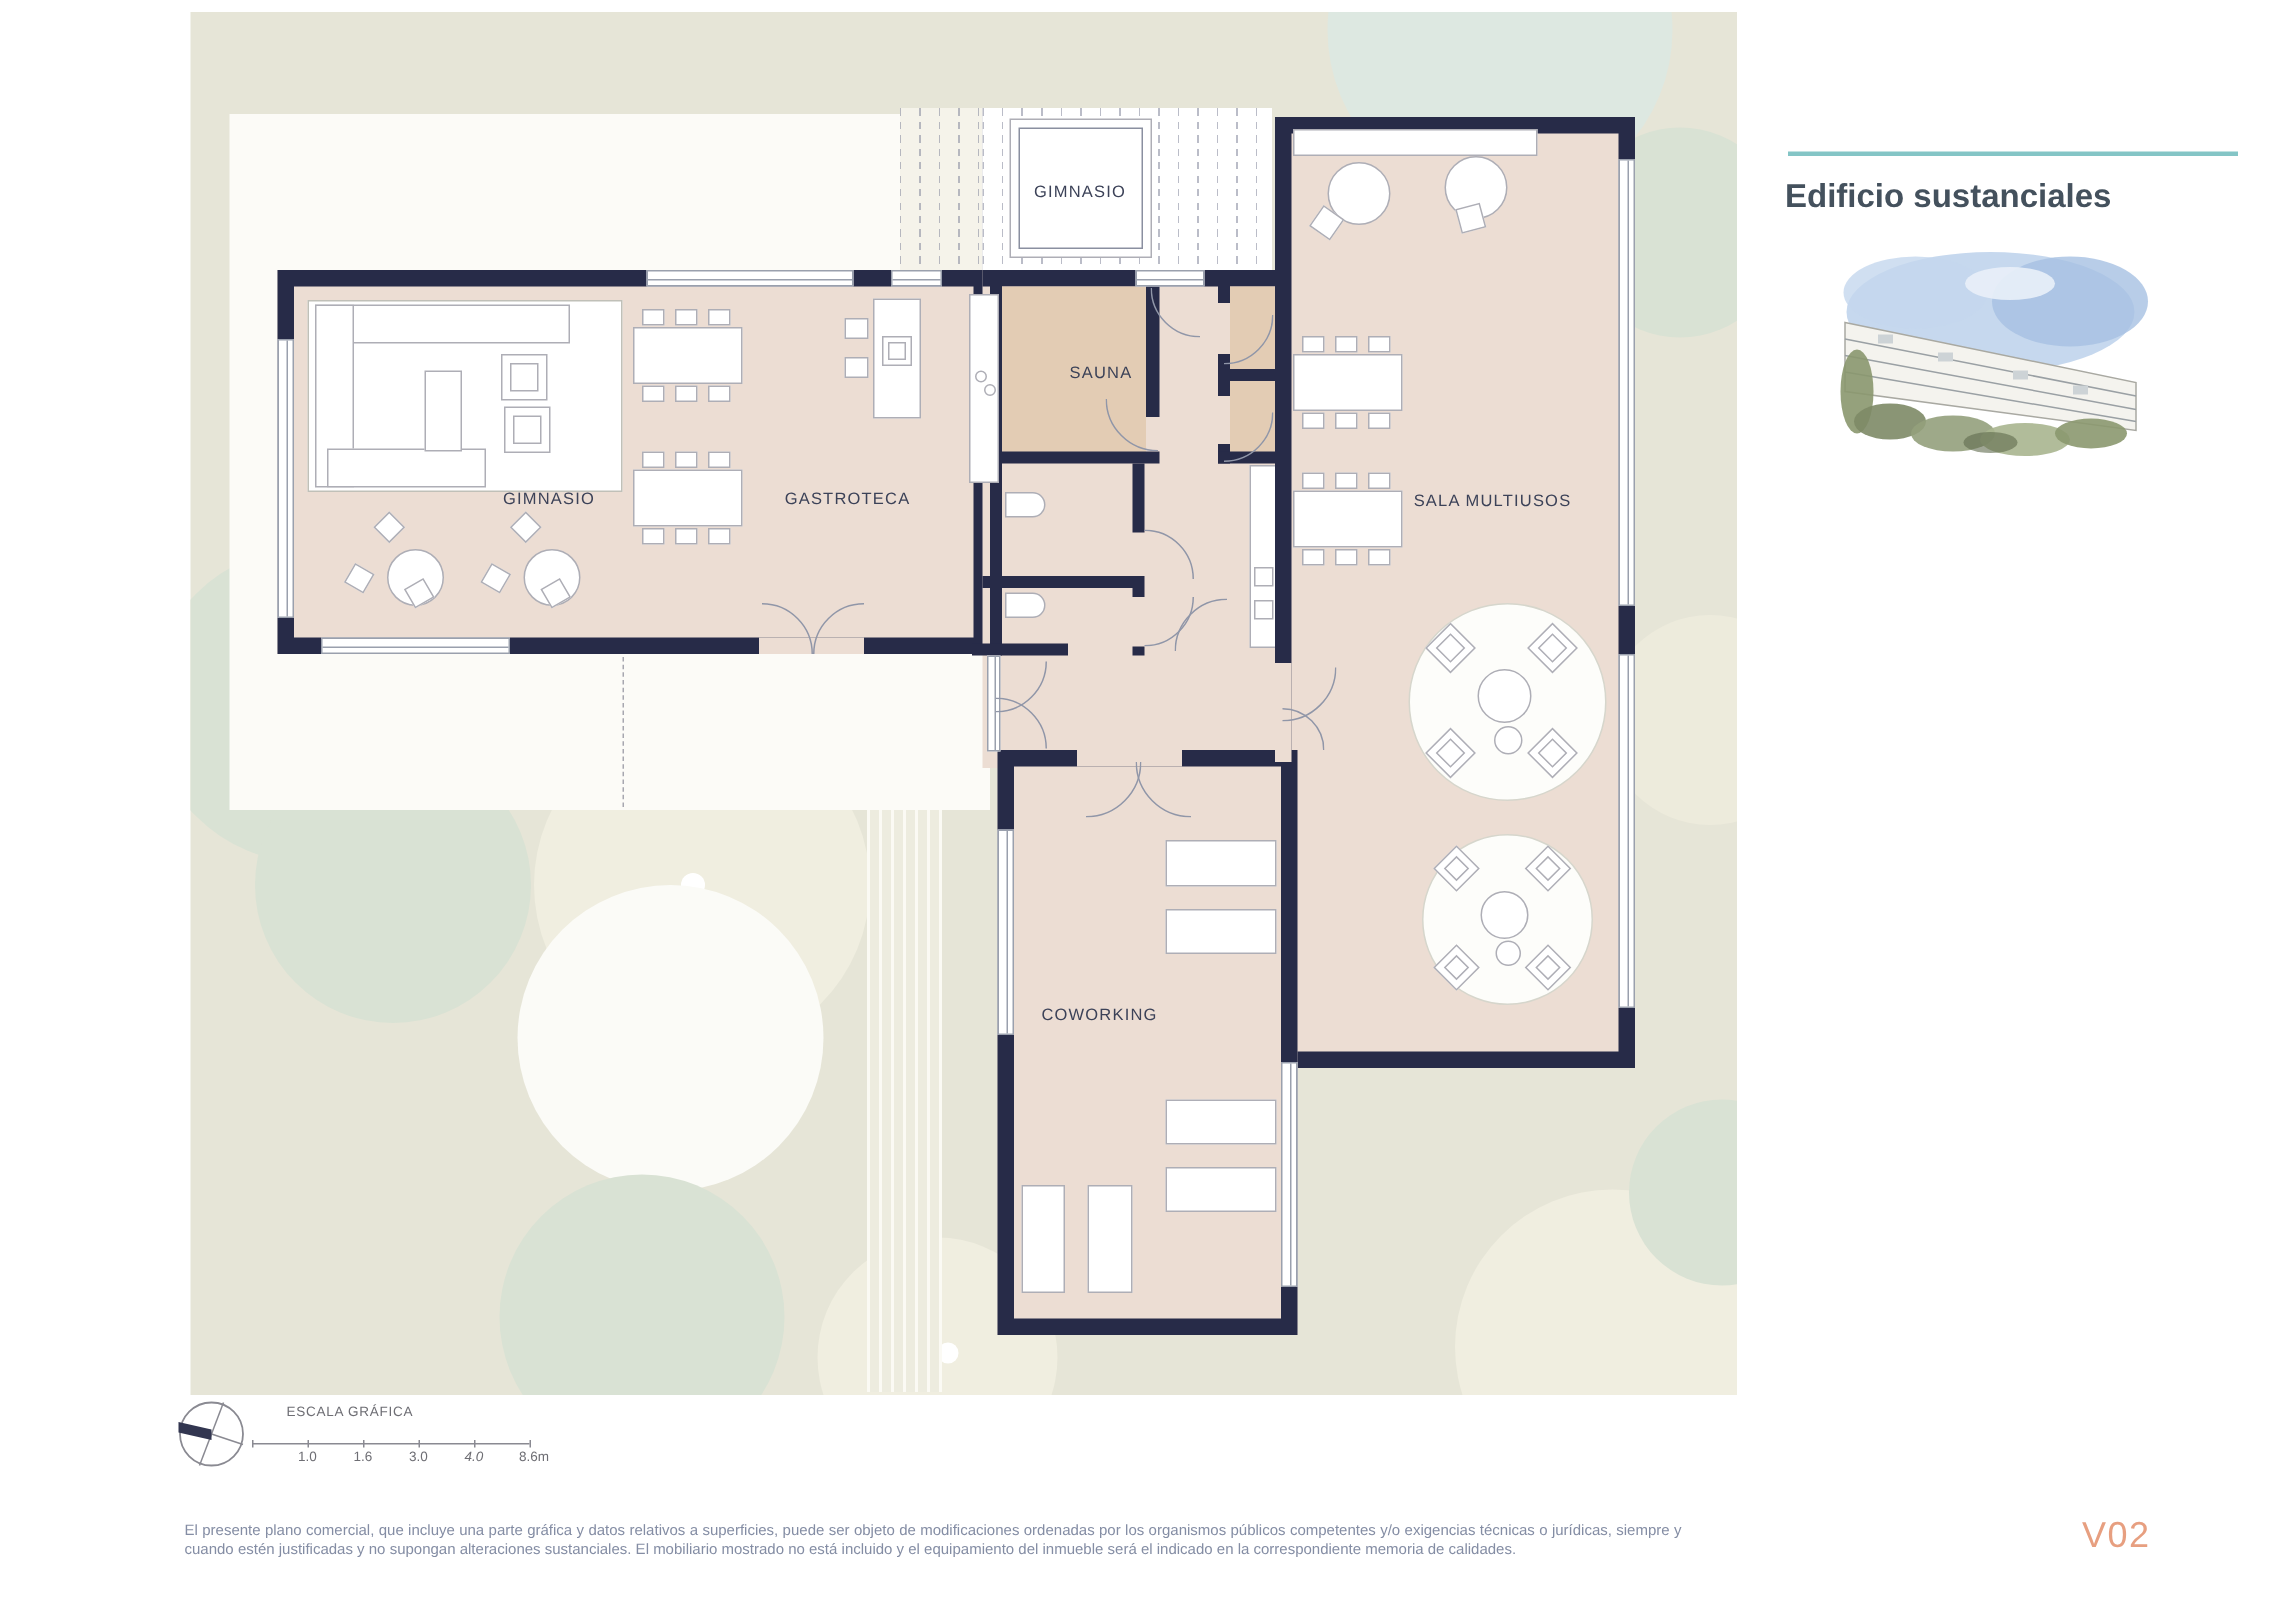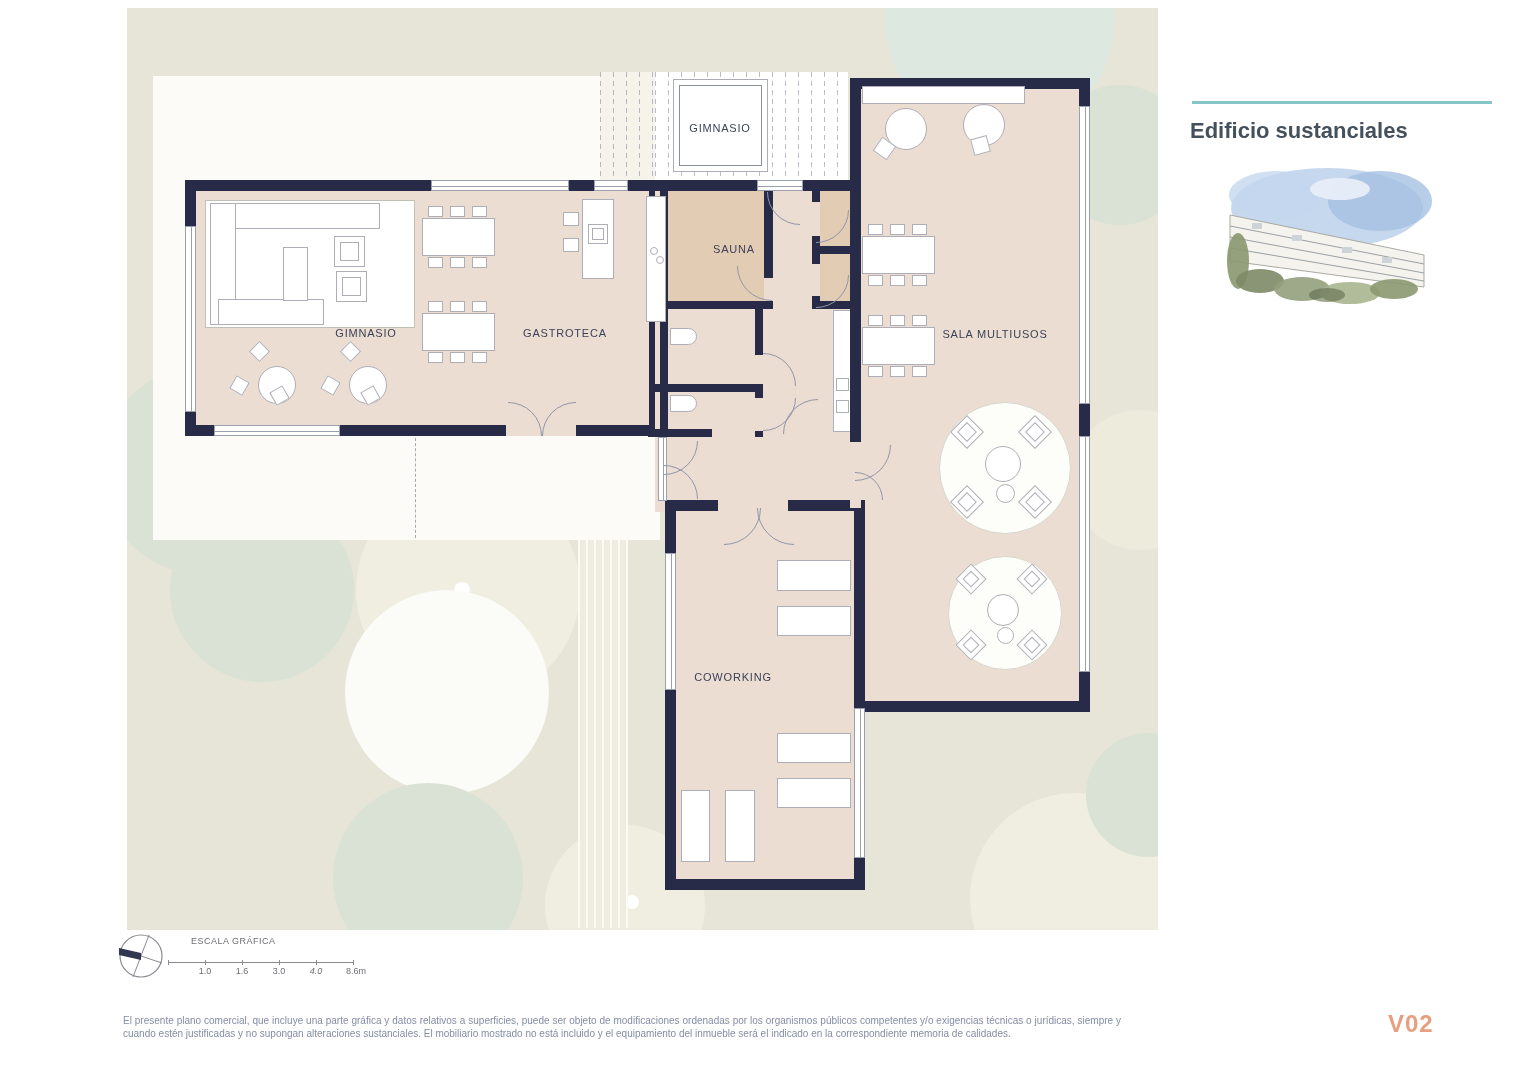--- a/index.html
+++ b/index.html
@@ -32,21 +32,21 @@
       repeating-linear-gradient(90deg,rgba(130,134,155,.55) 0 1px,transparent 1px 13px);}
   .deckw{background-color:#fff;
     background-image:repeating-linear-gradient(0deg,#fff 0 4px,transparent 4px 9px),
       repeating-linear-gradient(90deg,rgba(130,134,155,.55) 0 1px,transparent 1px 13px);}
   .path{background-color:#edecdf;
     background-image:repeating-linear-gradient(90deg,#fbfaf4 0 2px,transparent 2px 8px);}
   .title{font-size:22px;font-weight:bold;color:var(--title);}
   .scale-txt{font-size:9px;color:#6e6e74;letter-spacing:.5px;text-align:center;}
   .tick-label{position:absolute;top:6px;transform:translateX(-50%);font-size:9px;color:#6e6e74;}
   .disclaimer{font-size:10px;line-height:13px;color:var(--muted);text-align:justify;}
-  .version{font-size:24px;font-weight:bold;color:var(--version);letter-spacing:1px;}
+  .version{font-size:24px;font-weight:normal;color:var(--version);letter-spacing:1px;}
 </style>
 </head>
 <body>
 
 <div class="page">
 
   <div class="abs site" style="left:127px;top:8px;width:1031px;height:922px;">
     <div class="abs circle" style="left:758px;top:-103px;width:230px;height:230px;background:#dde8e1;"></div>
     <div class="abs circle" style="left:923px;top:77px;width:140px;height:140px;background:var(--tree-green);"></div>
     <div class="abs circle" style="left:-27px;top:357px;width:210px;height:210px;background:var(--tree-green);"></div>

